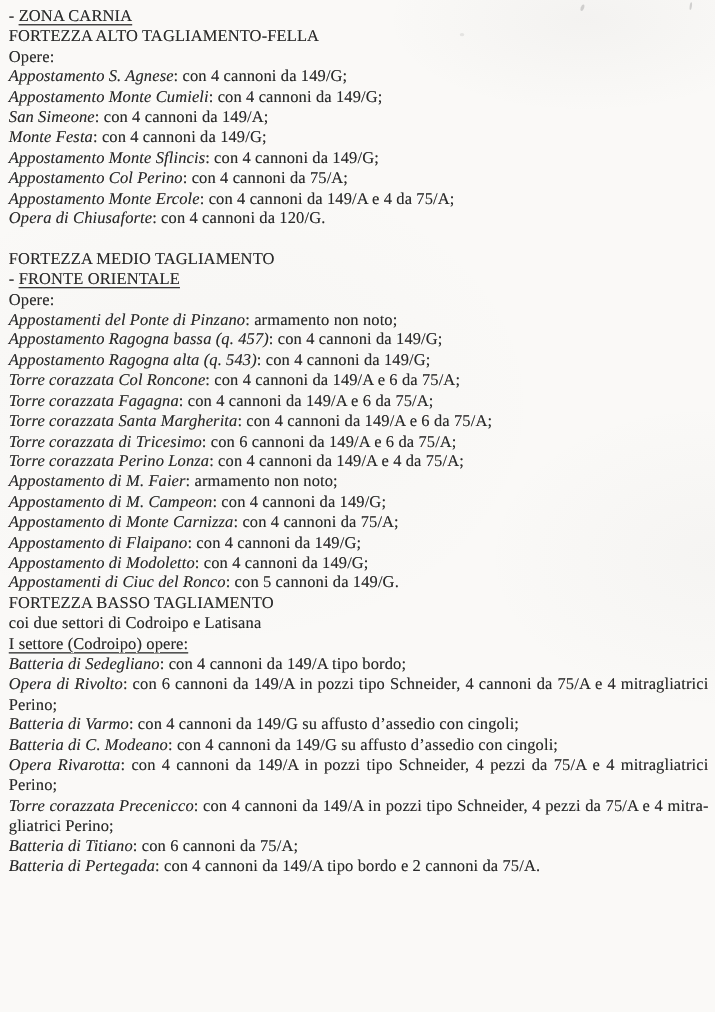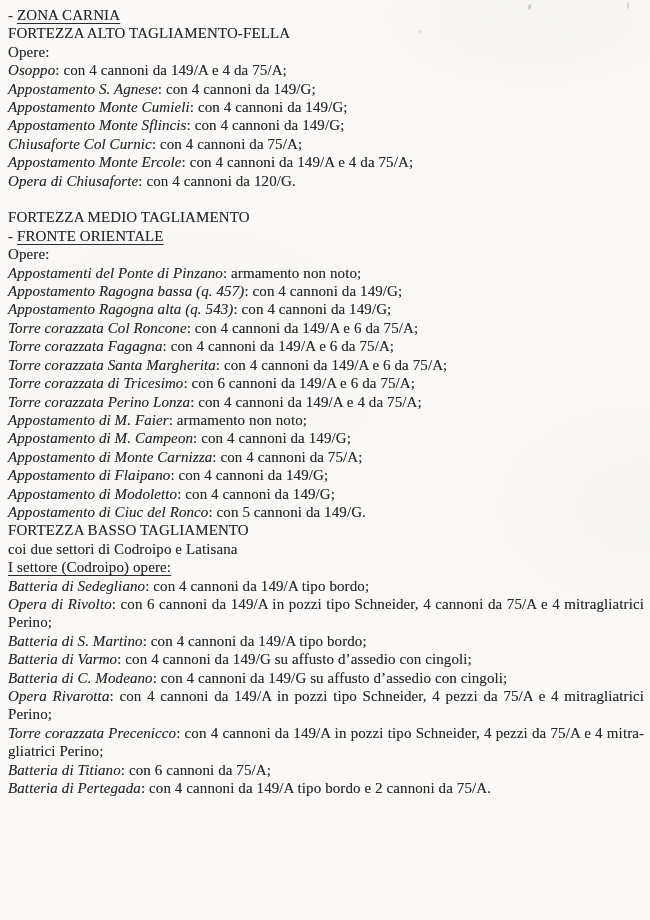--- a/index.html
+++ b/index.html
@@ -49,51 +49,51 @@
 <body>
 
 <div class="page">
   <div class="artifact a1"></div>
   <div class="artifact a2"></div>
   <div class="artifact a3"></div>
   <div class="lines">
       <p class="line heading"><span>- </span><span class="u">ZONA CARNIA</span></p>
       <p class="line caps">FORTEZZA ALTO TAGLIAMENTO-FELLA</p>
       <p class="line plain">Opere:</p>
-      <p class="line entry"><span class="name">Osoppo</span><span>: </span><span>con 4 cannoni da 149/A e 4 da 75/A;</span></p>
       <p class="line entry"><span class="name">Appostamento S. Agnese</span><span>: </span><span>con 4 cannoni da 149/G;</span></p>
       <p class="line entry"><span class="name">Appostamento Monte Cumieli</span><span>: </span><span>con 4 cannoni da 149/G;</span></p>
+      <p class="line entry"><span class="name">San Simeone</span><span>: </span><span>con 4 cannoni da 149/A;</span></p>
+      <p class="line entry"><span class="name">Monte Festa</span><span>: </span><span>con 4 cannoni da 149/G;</span></p>
       <p class="line entry"><span class="name">Appostamento Monte Sflincis</span><span>: </span><span>con 4 cannoni da 149/G;</span></p>
-      <p class="line entry"><span class="name">Chiusaforte Col Curnic</span><span>: </span><span>con 4 cannoni da 75/A;</span></p>
+      <p class="line entry"><span class="name">Appostamento Col Perino</span><span>: </span><span>con 4 cannoni da 75/A;</span></p>
       <p class="line entry"><span class="name">Appostamento Monte Ercole</span><span>: </span><span>con 4 cannoni da 149/A e 4 da 75/A;</span></p>
       <p class="line entry"><span class="name">Opera di Chiusaforte</span><span>: </span><span>con 4 cannoni da 120/G.</span></p>
       <div class="spacer"></div>
       <p class="line caps">FORTEZZA MEDIO TAGLIAMENTO</p>
       <p class="line heading"><span>- </span><span class="u">FRONTE ORIENTALE</span></p>
       <p class="line plain">Opere:</p>
       <p class="line entry"><span class="name">Appostamenti del Ponte di Pinzano</span><span>: </span><span>armamento non noto;</span></p>
       <p class="line entry"><span class="name">Appostamento Ragogna bassa (q. 457)</span><span>: </span><span>con 4 cannoni da 149/G;</span></p>
       <p class="line entry"><span class="name">Appostamento Ragogna alta (q. 543)</span><span>: </span><span>con 4 cannoni da 149/G;</span></p>
       <p class="line entry"><span class="name">Torre corazzata Col Roncone</span><span>: </span><span>con 4 cannoni da 149/A e 6 da 75/A;</span></p>
       <p class="line entry"><span class="name">Torre corazzata Fagagna</span><span>: </span><span>con 4 cannoni da 149/A e 6 da 75/A;</span></p>
       <p class="line entry"><span class="name">Torre corazzata Santa Margherita</span><span>: </span><span>con 4 cannoni da 149/A e 6 da 75/A;</span></p>
       <p class="line entry"><span class="name">Torre corazzata di Tricesimo</span><span>: </span><span>con 6 cannoni da 149/A e 6 da 75/A;</span></p>
       <p class="line entry"><span class="name">Torre corazzata Perino Lonza</span><span>: </span><span>con 4 cannoni da 149/A e 4 da 75/A;</span></p>
       <p class="line entry"><span class="name">Appostamento di M. Faier</span><span>: </span><span>armamento non noto;</span></p>
       <p class="line entry"><span class="name">Appostamento di M. Campeon</span><span>: </span><span>con 4 cannoni da 149/G;</span></p>
       <p class="line entry"><span class="name">Appostamento di Monte Carnizza</span><span>: </span><span>con 4 cannoni da 75/A;</span></p>
       <p class="line entry"><span class="name">Appostamento di Flaipano</span><span>: </span><span>con 4 cannoni da 149/G;</span></p>
       <p class="line entry"><span class="name">Appostamento di Modoletto</span><span>: </span><span>con 4 cannoni da 149/G;</span></p>
-      <p class="line entry"><span class="name">Appostamento di Ciuc del Ronco</span><span>: </span><span>con 5 cannoni da 149/G.</span></p>
+      <p class="line entry"><span class="name">Appostamenti di Ciuc del Ronco</span><span>: </span><span>con 5 cannoni da 149/G.</span></p>
       <p class="line caps">FORTEZZA BASSO TAGLIAMENTO</p>
       <p class="line plain">coi due settori di Codroipo e Latisana</p>
       <p class="line underline"><span class="u">I settore (Codroipo) opere:</span></p>
       <p class="line entry"><span class="name">Batteria di Sedegliano</span><span>: </span><span>con 4 cannoni da 149/A tipo bordo;</span></p>
       <p class="line entry"><span class="name">Opera di Rivolto</span><span>: </span><span>con 6 cannoni da 149/A in pozzi tipo Schneider, 4 cannoni da 75/A e 4 mitra­gliatrici Perino;</span></p>
-      <p class="line entry"><span class="name">Batteria di S. Martino</span><span>: </span><span>con 4 cannoni da 149/A tipo bordo;</span></p>
       <p class="line entry"><span class="name">Batteria di Varmo</span><span>: </span><span>con 4 cannoni da 149/G su affusto d’assedio con cingoli;</span></p>
       <p class="line entry"><span class="name">Batteria di C. Modeano</span><span>: </span><span>con 4 cannoni da 149/G su affusto d’assedio con cingoli;</span></p>
       <p class="line entry"><span class="name">Opera Rivarotta</span><span>: </span><span>con 4 cannoni da 149/A in pozzi tipo Schneider, 4 pezzi da 75/A e 4 mitra­gliatrici Perino;</span></p>
       <p class="line entry"><span class="name">Torre corazzata Precenicco</span><span>: </span><span>con 4 cannoni da 149/A in pozzi tipo Schneider, 4 pezzi da 75/A e 4 mitra­gliatrici Perino;</span></p>
       <p class="line entry"><span class="name">Batteria di Titiano</span><span>: </span><span>con 6 cannoni da 75/A;</span></p>
       <p class="line entry"><span class="name">Batteria di Pertegada</span><span>: </span><span>con 4 cannoni da 149/A tipo bordo e 2 cannoni da 75/A.</span></p>
     </div>
 </div>
 
 </body></html>

